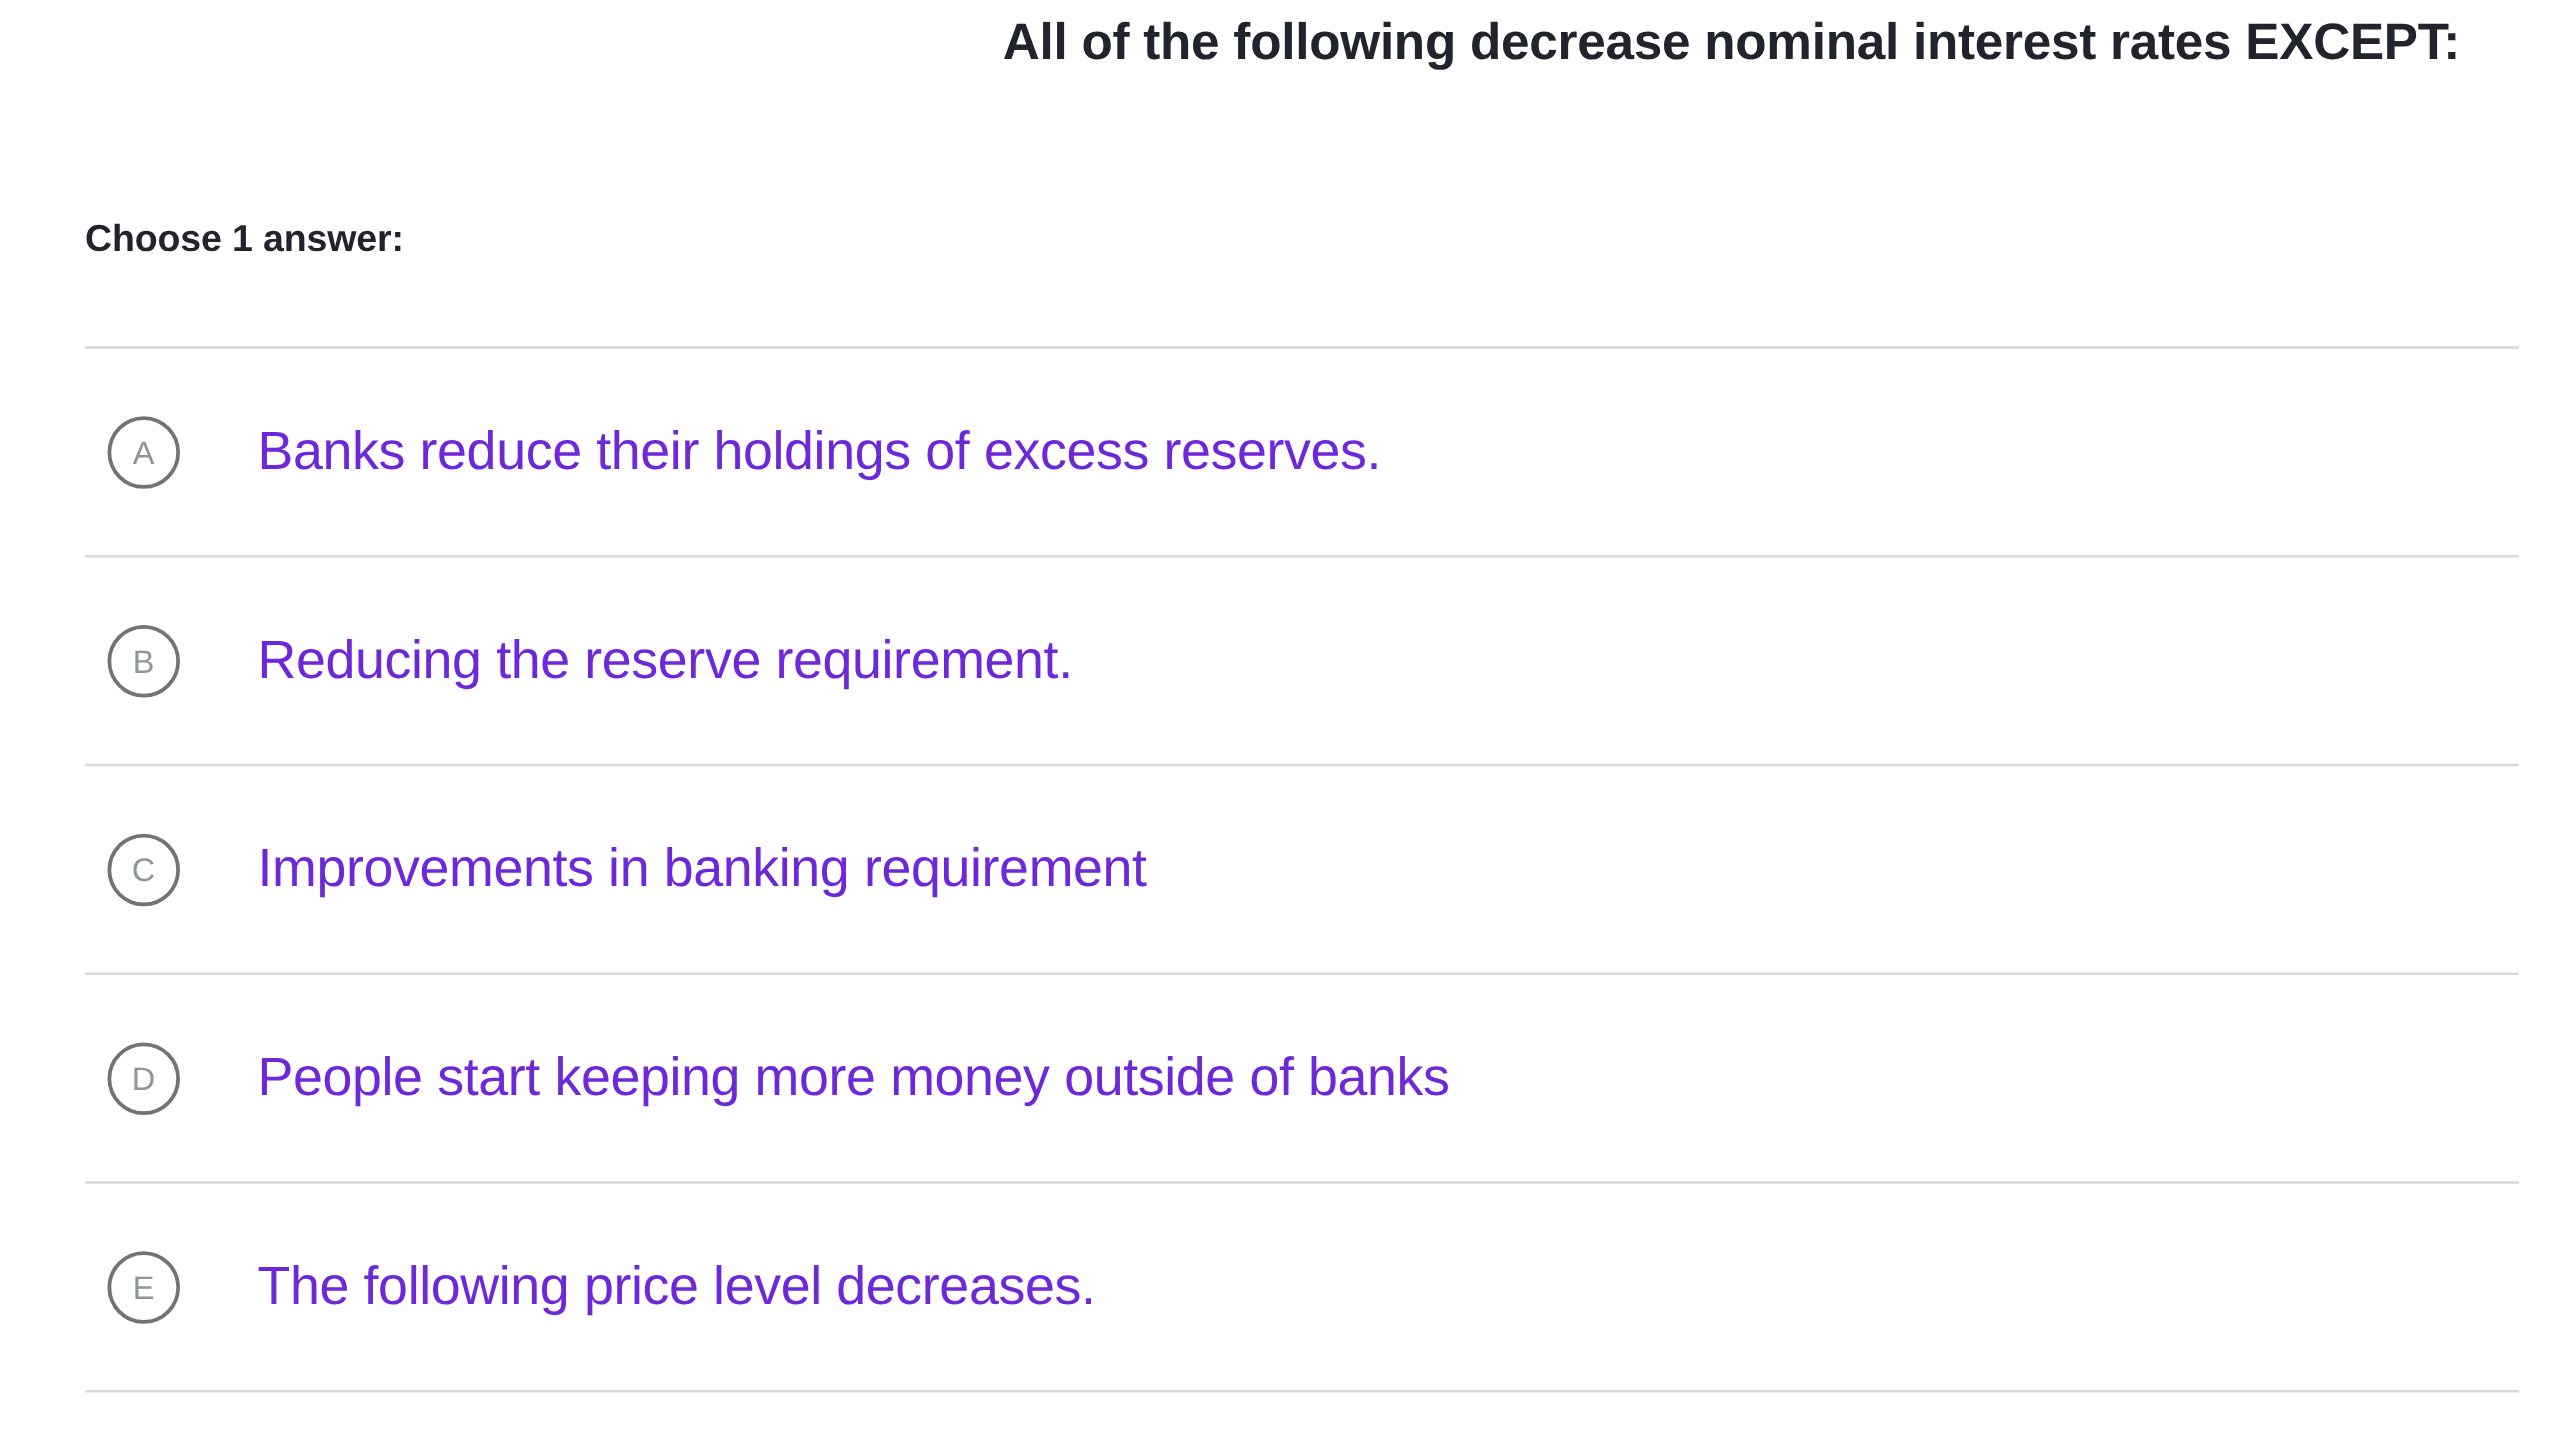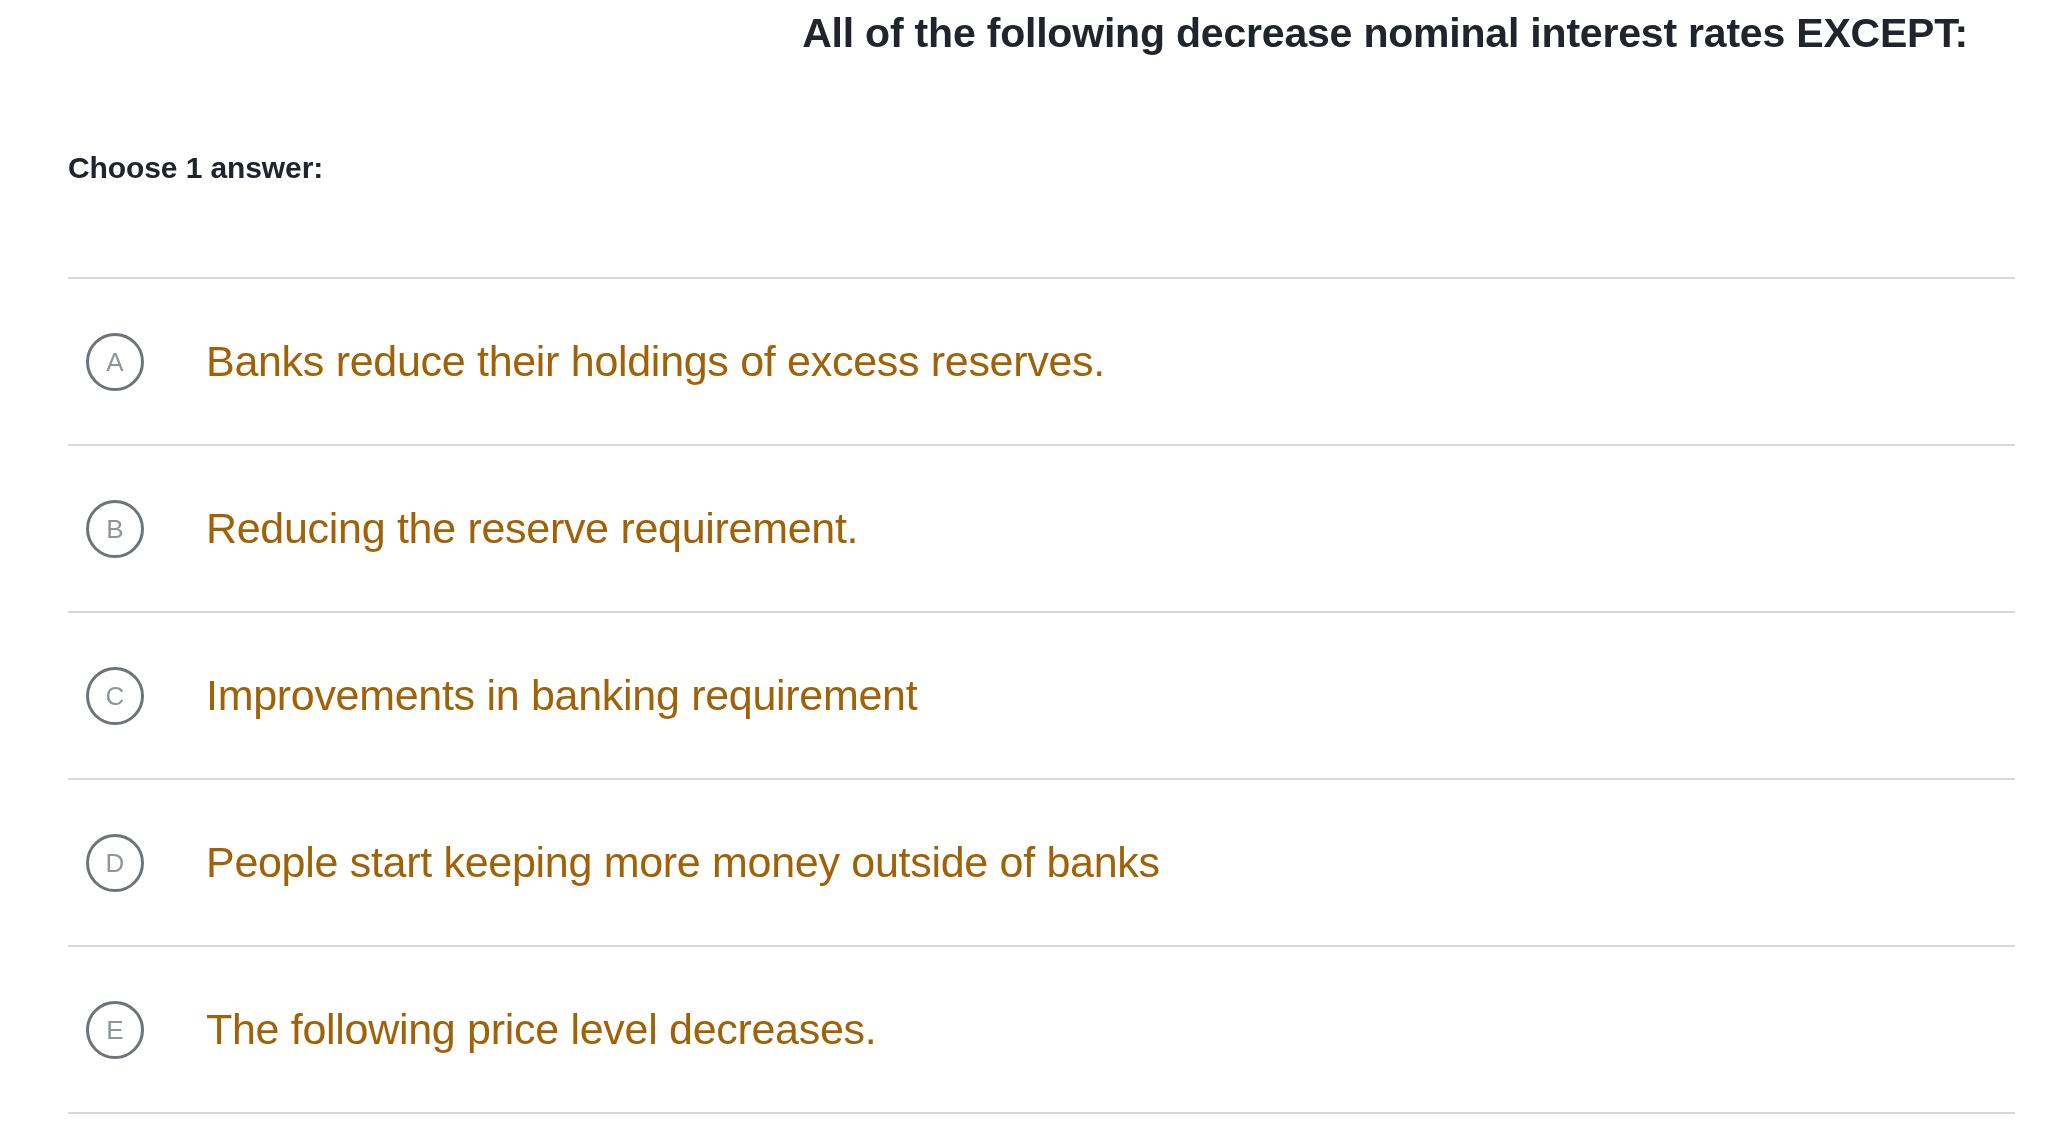--- a/index.html
+++ b/index.html
@@ -34,21 +34,21 @@
     line-height: 1.25;
     font-weight: bold;
     color: #21242c;
     letter-spacing: -0.2px;
     text-align: right;
   }
 
   .choose-label {
     position: absolute;
     left: 68px;
-    top: 148px;
+    top: 172px;
     font-size: 30px;
     line-height: 1.3;
     font-weight: bold;
     color: #21242c;
     letter-spacing: -0.1px;
   }
 
   
   .answer-list {
     position: absolute;
@@ -96,21 +96,21 @@
     color: #8e959b;
     font-weight: normal;
     letter-spacing: 0.4px;
   }
 
   .answer-text {
     flex: 1 1 auto;
     margin-left: 62px;
     font-size: 43px;
     line-height: 1.2;
-    color: #a16207;
+    color: #6d28d9;
     font-weight: normal;
     letter-spacing: -0.3px;
   }
 </style>
 </head>
 <body>
 
 <div class="page">
 
   <div class="question-stem">All of the following decrease nominal interest rates EXCEPT:</div>

